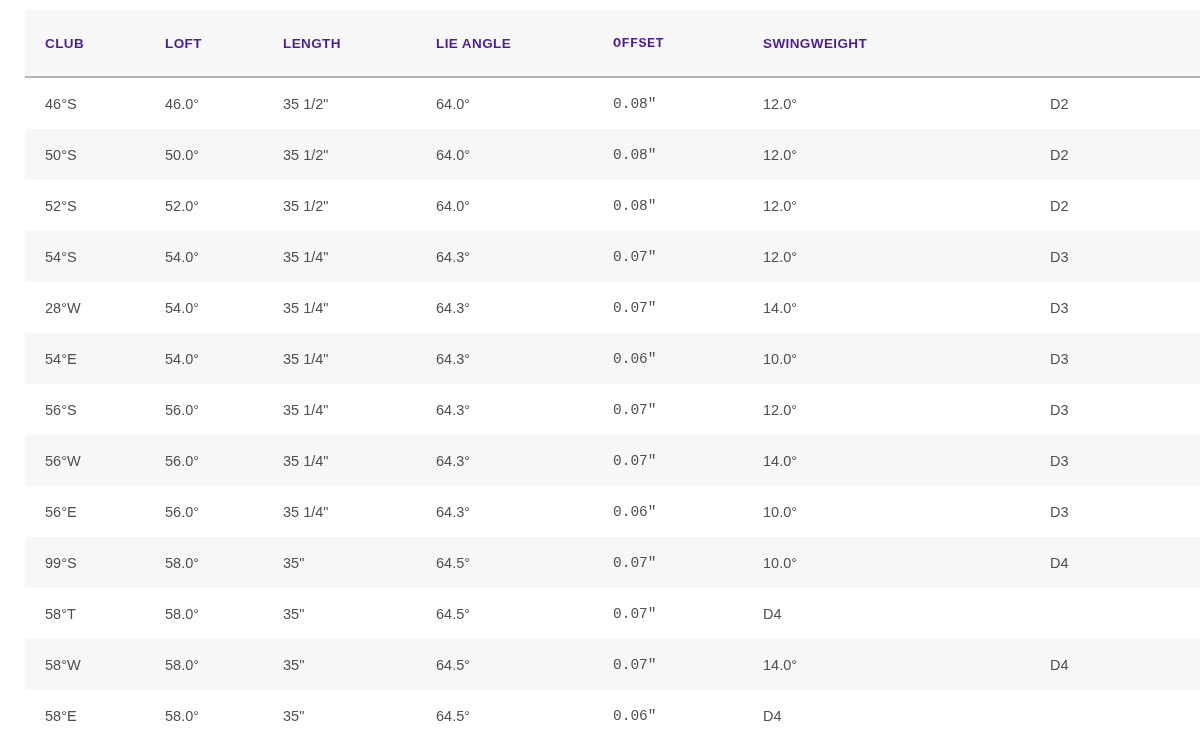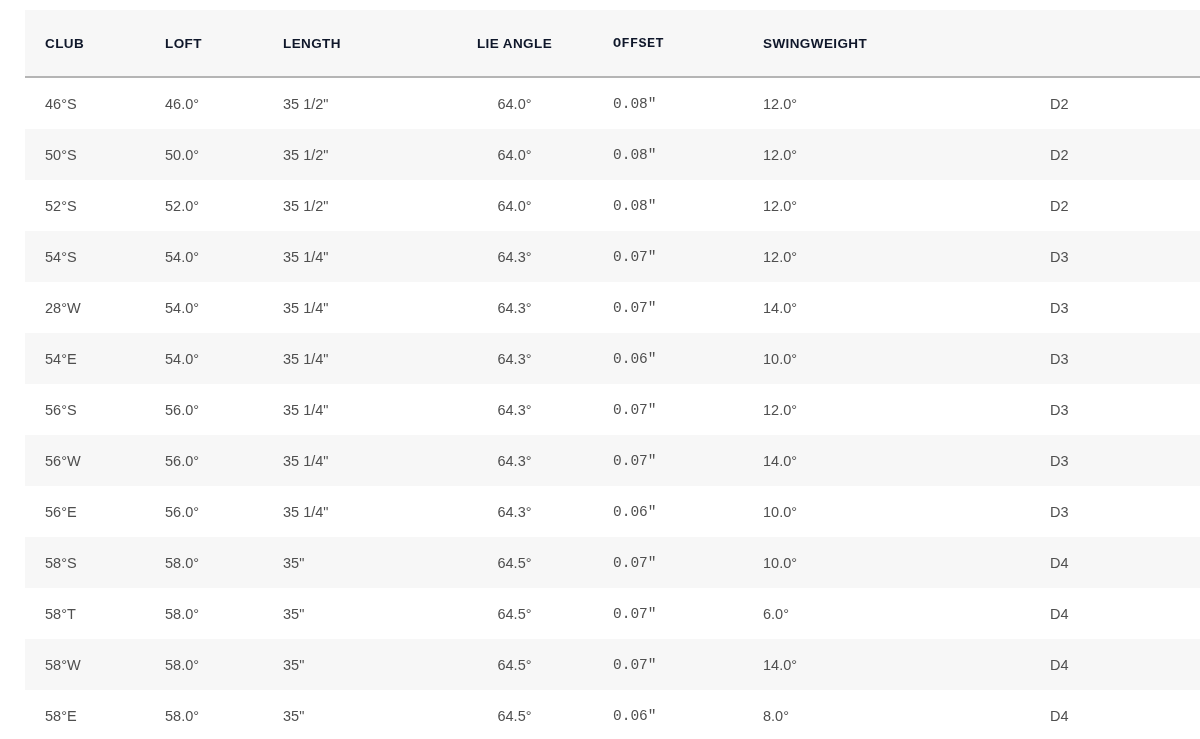--- a/index.html
+++ b/index.html
@@ -18,21 +18,21 @@
   .thead {
     display: flex;
     height: 66px;
     align-items: center;
     background: #f7f7f7;
     border-bottom: 2px solid #b5b5b5;
   }
   .th {
     font-size: 13.5px;
     font-weight: bold;
-    color: #0f172a;
+    color: #4c1d95;
     letter-spacing: 0.4px;
     text-transform: uppercase;
     white-space: nowrap;
     overflow: hidden;
     box-sizing: border-box;
     padding-left: 20px;
   }
   .tr {
     display: flex;
     height: 51px;
@@ -45,21 +45,21 @@
     color: #4f4f4f;
     white-space: nowrap;
     overflow: hidden;
     box-sizing: border-box;
     padding-left: 20px;
   }
   
   .c0 { width: 120px; }
   .c1 { width: 118px; }
   .c2 { width: 153px; }
-  .c3 { width: 177px; text-align: center; }
+  .c3 { width: 177px; }
   .c4 { width: 150px; font-family: Liberation Mono, monospace; }
   .c5 { width: 287px; }
   .c6 { width: 345px; }
 </style>
 </head>
 <body>
 
 <div class="spec-table">
   <div class="thead" id="thead">
       <div class="th c0">CLUB</div>
@@ -145,49 +145,47 @@
       <div class="tr">
         <div class="td c0">56°E</div>
         <div class="td c1">56.0°</div>
         <div class="td c2">35 1/4"</div>
         <div class="td c3">64.3°</div>
         <div class="td c4">0.06"</div>
         <div class="td c5">10.0°</div>
         <div class="td c6">D3</div>
       </div>
       <div class="tr alt">
-        <div class="td c0">58°S</div>
+        <div class="td c0">99°S</div>
         <div class="td c1">58.0°</div>
         <div class="td c2">35"</div>
         <div class="td c3">64.5°</div>
         <div class="td c4">0.07"</div>
         <div class="td c5">10.0°</div>
         <div class="td c6">D4</div>
       </div>
       <div class="tr">
         <div class="td c0">58°T</div>
         <div class="td c1">58.0°</div>
         <div class="td c2">35"</div>
         <div class="td c3">64.5°</div>
         <div class="td c4">0.07"</div>
-        <div class="td c5">6.0°</div>
         <div class="td c6">D4</div>
       </div>
       <div class="tr alt">
         <div class="td c0">58°W</div>
         <div class="td c1">58.0°</div>
         <div class="td c2">35"</div>
         <div class="td c3">64.5°</div>
         <div class="td c4">0.07"</div>
         <div class="td c5">14.0°</div>
         <div class="td c6">D4</div>
       </div>
       <div class="tr">
         <div class="td c0">58°E</div>
         <div class="td c1">58.0°</div>
         <div class="td c2">35"</div>
         <div class="td c3">64.5°</div>
         <div class="td c4">0.06"</div>
-        <div class="td c5">8.0°</div>
         <div class="td c6">D4</div>
       </div>
     </div>
 </div>
 
 </body></html>

